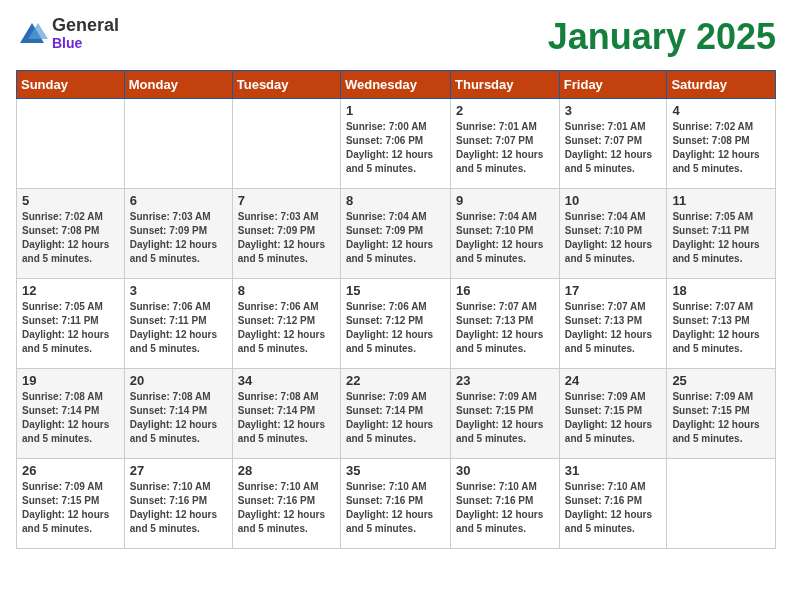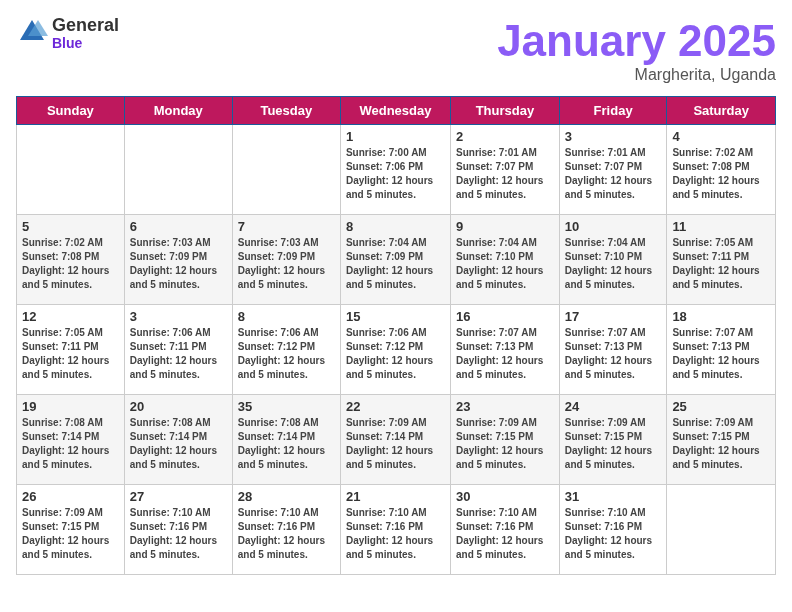--- a/index.html
+++ b/index.html
@@ -11,21 +11,21 @@
       padding: 16px;
     }
     .header {
       display: flex;
       justify-content: space-between;
       align-items: flex-start;
       margin-bottom: 12px;
     }
     .logo {
       display: flex;
-      align-items: flex-start;
+      align-items: flex-end;
     }
     .logo-text {
       display: flex;
       flex-direction: column;
       line-height: 1.1;
     }
     .logo-general {
       font-size: 18px;
       font-weight: bold;
       color: #333;
@@ -37,40 +37,40 @@
     }
     .logo-icon {
       width: 32px;
       height: 32px;
       margin-right: 4px;
     }
     .title-block {
       text-align: right;
     }
     .month-title {
-      font-size: 44px;
-      font-weight: bold;
-      color: #8b5cf6;
+      font-size: 36px;
+      font-weight: bold;
+      color: #15803d;
     }
     .location {
       font-size: 16px;
       color: #555;
     }
     .calendar {
       width: 100%;
       border-collapse: collapse;
       border: 1px solid #ccc;
     }
     .calendar th {
-      background: #be185d;
+      background: #c2410c;
       color: #fff;
       font-size: 13px;
       font-weight: bold;
       padding: 6px 4px;
-      text-align: center;
+      text-align: left;
       border: 1px solid #1a5a9a;
     }
     .calendar td {
       vertical-align: top;
       border: 1px solid #ccc;
       padding: 4px 5px;
       font-size: 11px;
       color: #333;
       width: 113px;
       height: 90px;
@@ -106,21 +106,20 @@
       <polygon points="16,4 28,24 4,24" fill="#2a6db5"></polygon>
       <polygon points="22,4 32,20 12,20" fill="#5a9fd4" opacity="0.7"></polygon>
     </svg>
     <div class="logo-text">
       <span class="logo-general">General</span>
       <span class="logo-blue">Blue</span>
     </div>
   </div>
   <div class="title-block">
     <div class="month-title">January 2025</div>
-    <div class="location">Margherita, Uganda</div>
   </div>
 </div>
 
 <table class="calendar">
   <thead>
     <tr>
     <th>Sunday</th>
         <th>Monday</th>
         <th>Tuesday</th>
         <th>Wednesday</th>
@@ -274,21 +273,21 @@
 and 5 minutes.</div>
         </td>
         <td>
           <span class="day-number">20</span>
           <div class="day-info" style="white-space: pre-line;">Sunrise: 7:08 AM
 Sunset: 7:14 PM
 Daylight: 12 hours
 and 5 minutes.</div>
         </td>
         <td>
-          <span class="day-number">35</span>
+          <span class="day-number">34</span>
           <div class="day-info" style="white-space: pre-line;">Sunrise: 7:08 AM
 Sunset: 7:14 PM
 Daylight: 12 hours
 and 5 minutes.</div>
         </td>
         <td>
           <span class="day-number">22</span>
           <div class="day-info" style="white-space: pre-line;">Sunrise: 7:09 AM
 Sunset: 7:14 PM
 Daylight: 12 hours
@@ -332,21 +331,21 @@
 and 5 minutes.</div>
         </td>
         <td>
           <span class="day-number">28</span>
           <div class="day-info" style="white-space: pre-line;">Sunrise: 7:10 AM
 Sunset: 7:16 PM
 Daylight: 12 hours
 and 5 minutes.</div>
         </td>
         <td>
-          <span class="day-number">21</span>
+          <span class="day-number">35</span>
           <div class="day-info" style="white-space: pre-line;">Sunrise: 7:10 AM
 Sunset: 7:16 PM
 Daylight: 12 hours
 and 5 minutes.</div>
         </td>
         <td>
           <span class="day-number">30</span>
           <div class="day-info" style="white-space: pre-line;">Sunrise: 7:10 AM
 Sunset: 7:16 PM
 Daylight: 12 hours

